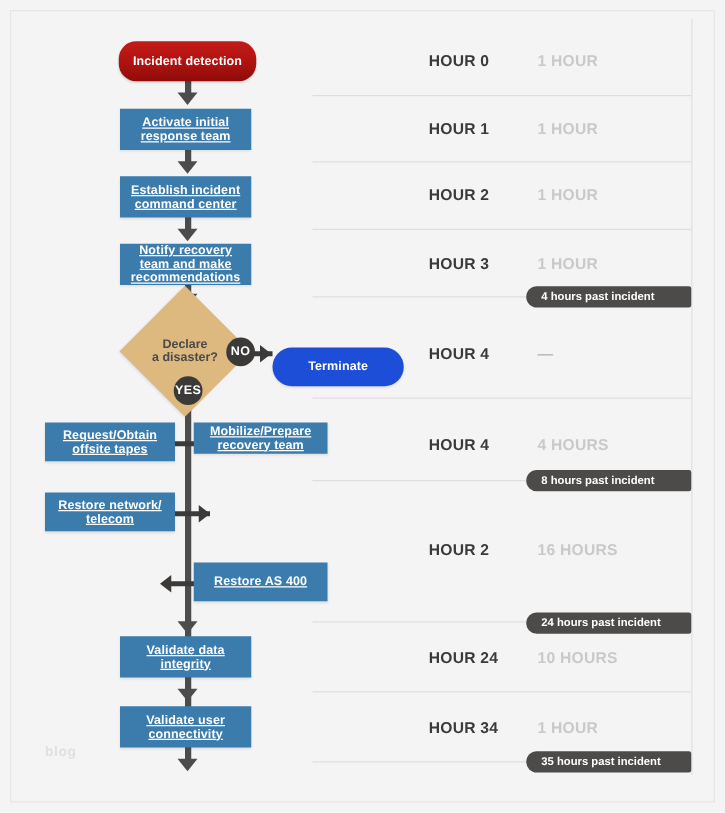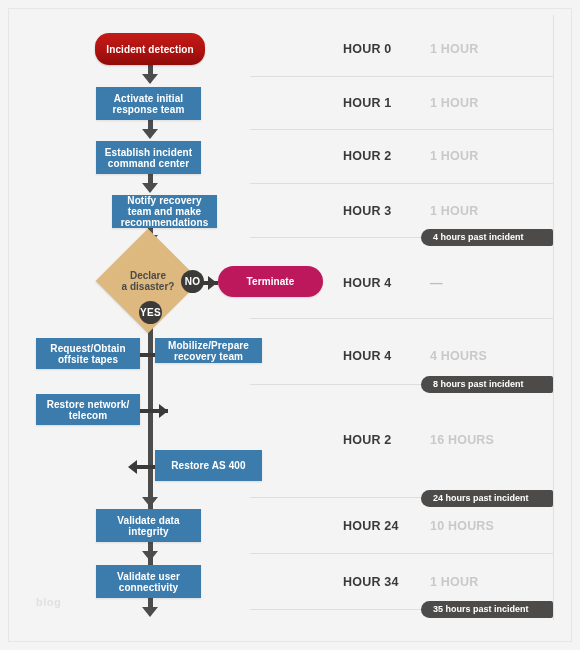--- a/index.html
+++ b/index.html
@@ -30,23 +30,23 @@
 
   
   .node{position:absolute;box-sizing:border-box;color:#ffffff;
         display:flex;align-items:center;justify-content:center;
         text-align:center;font-weight:bold;font-size:10px;line-height:11px;
         letter-spacing:.1px;padding:2px 4px;}
 
   .pill-red{border-radius:14px;
         background:linear-gradient(180deg,#c41b18 0%,#ae120f 55%,#8e0c0b 100%);
         box-shadow:0 1px 2px rgba(0,0,0,.18);}
-  .box-blue{background:#3c7cad;box-shadow:0 1px 2px rgba(0,0,0,.10);}
-  .pill-gray{border-radius:16px;background:#be185d;
-        box-shadow:0 1px 2px rgba(0,0,0,.12);font-size:10px;}
+  .box-blue{background:#3c7cad;box-shadow:0 1px 2px rgba(0,0,0,.10);text-decoration:underline;}
+  .pill-gray{border-radius:16px;background:#1d4ed8;
+        box-shadow:0 1px 2px rgba(0,0,0,.12);font-size:10px;margin-top:12px;}
 
   .diamond{position:absolute;background:#ddb87f;transform:rotate(45deg);
         box-shadow:0 1px 2px rgba(0,0,0,.10);}
   .diamond-label{position:absolute;color:#4a4a4a;font-weight:bold;
         font-size:10px;line-height:11px;text-align:center;
         display:flex;align-items:center;justify-content:center;
         flex-direction:column;}
 
   .badge{position:absolute;border-radius:50%;background:#3b3a39;
         color:#ffffff;font-size:10px;font-weight:bold;
@@ -154,21 +154,21 @@
   <div class="hshaft" style="left:133px;top:465px;width:35px"></div>
   <div class="hhead-l" style="left:128px;top:460px"></div>
   <div class="hhead-r" style="left:159px;top:460px"></div>
 
   <div class="node pill-red" style="left:95px;top:33px;width:110px;height:32px;z-index:4">Incident detection</div>
 
   <div class="node box-blue" style="left:96px;top:87px;width:105px;height:33px;z-index:4">Activate initial response team</div>
 
   <div class="node box-blue" style="left:96px;top:141px;width:105px;height:33px;z-index:4">Establish incident command center</div>
 
-  <div class="node box-blue" style="left:112px;top:195px;width:105px;height:33px;z-index:4">Notify recovery team and make recommendations</div>
+  <div class="node box-blue" style="left:96px;top:195px;width:105px;height:33px;z-index:4">Notify recovery team and make recommendations</div>
 
   <div class="diamond" style="left:111px;top:244px;width:74px;height:74px;z-index:4"></div>
   <div class="diamond-label" style="left:111px;top:244px;width:74px;height:74px;z-index:5">
     <span>Declare</span>
     <span>a disaster?</span>
   </div>
 
   <div class="badge" style="left:181px;top:270px;width:23px;height:23px">NO</div>
   <div class="badge" style="left:139px;top:301px;width:23px;height:23px">YES</div>
 

